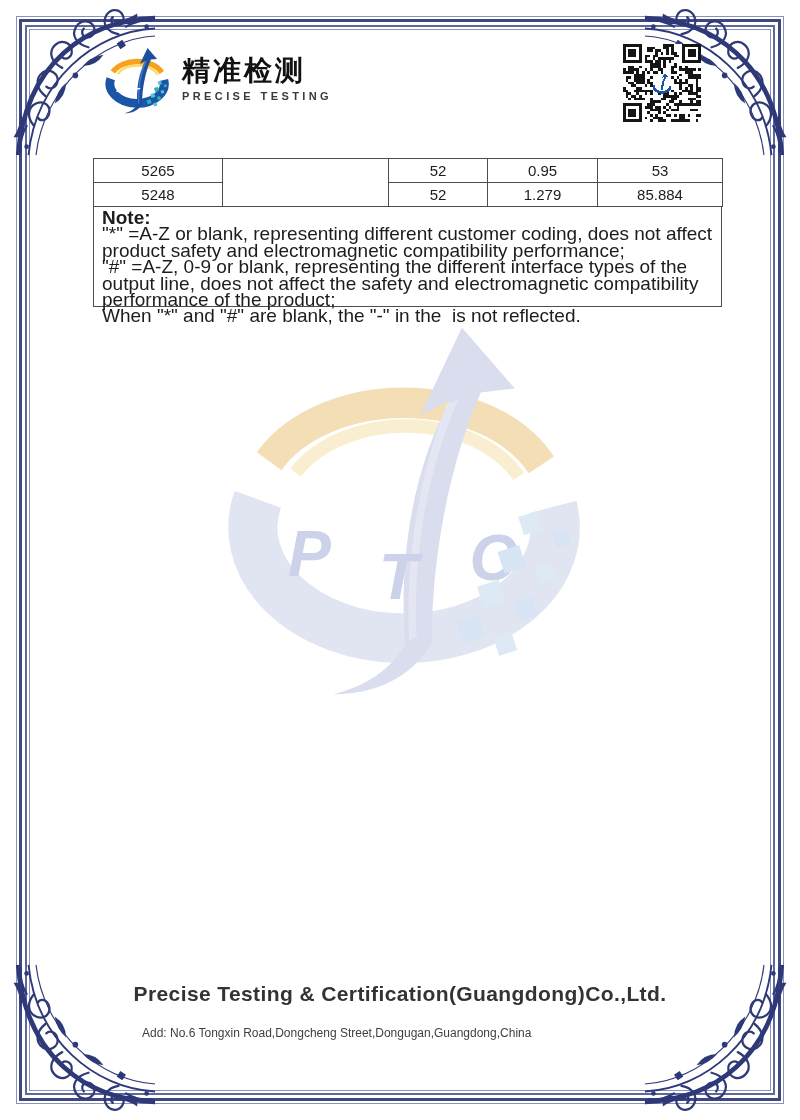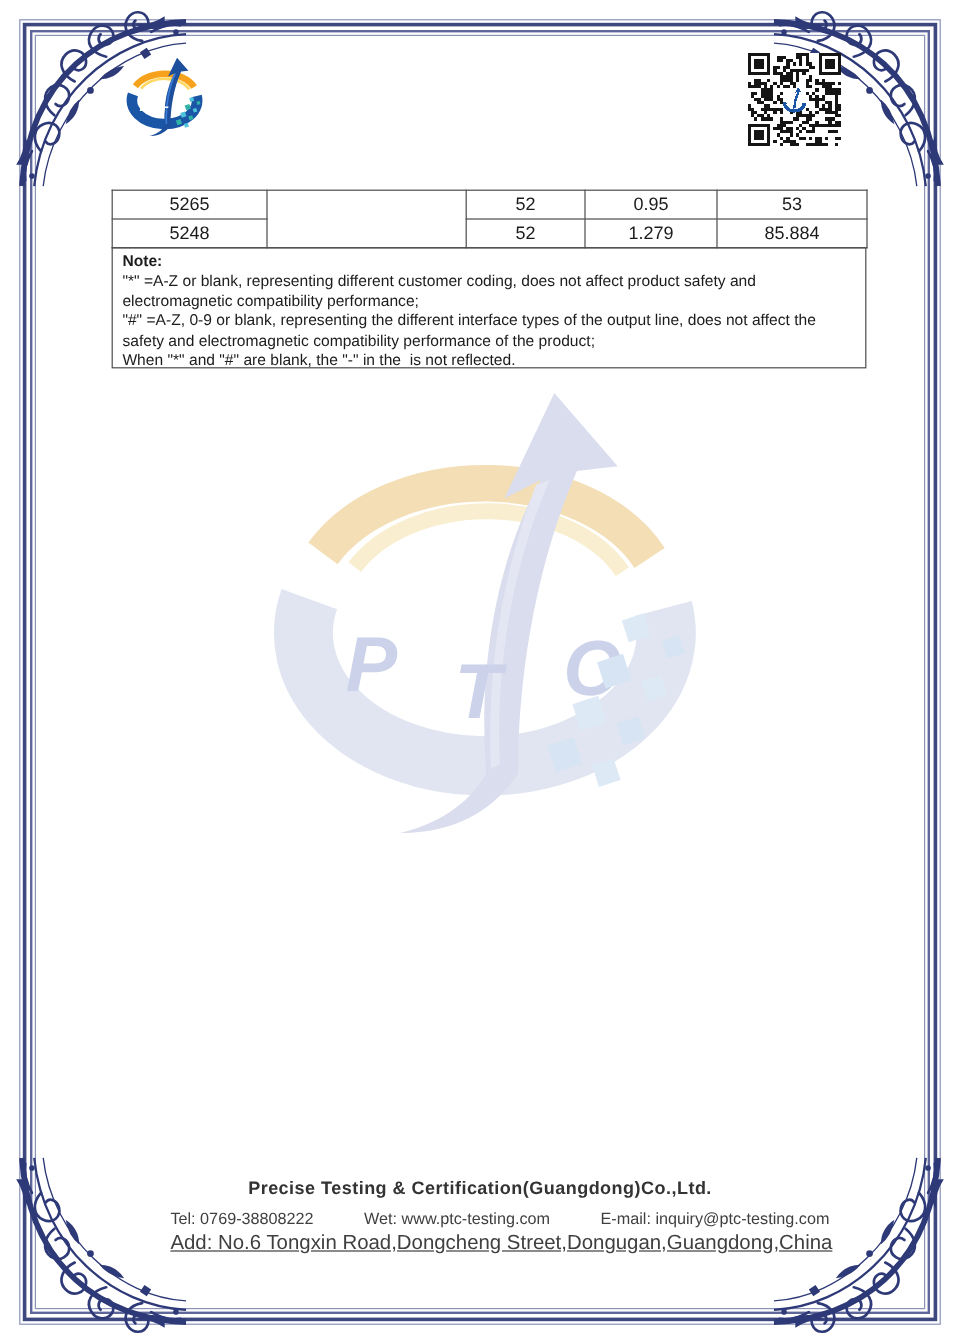--- a/index.html
+++ b/index.html
@@ -40,35 +40,35 @@
   
   .qr{position:absolute;left:623px;top:44px;width:78px;height:78px;}
 
   
   table.results{position:absolute;left:93px;top:158px;width:629px;border-collapse:collapse;
                 font-size:15px;text-align:center;table-layout:fixed;}
   table.results td{border:1px solid var(--tbl-border);height:24px;padding:0 4px;}
 
   
   .note{position:absolute;left:93px;top:206px;width:629px;height:101px;
-        border:1px solid var(--tbl-border);padding:3px 8px 0 8px;font-size:13px;line-height:16.4px;}
+        border:1px solid var(--tbl-border);padding:3px 8px 0 8px;font-size:19px;line-height:16.4px;}
   .note-title{font-weight:bold;}
   .note p{white-space:pre-wrap;}
 
   
   .watermark{position:absolute;left:220px;top:316px;width:378px;height:382px;opacity:.95;}
 
   
   .footer-company{position:absolute;left:0;top:982px;width:800px;text-align:center;
-                  font-size:15px;font-weight:600;letter-spacing:.4px;color:#333;}
+                  font-size:21px;font-weight:600;letter-spacing:.4px;color:#333;}
   .footer-contact{position:absolute;left:142px;top:1008px;font-size:13.5px;color:#3f3f3f;
                   display:flex;}
   .footer-contact span{margin-right:42px;}
   .footer-contact span:last-child{margin-right:0;}
-  .footer-address{position:absolute;left:142px;top:1026px;font-size:17px;color:#3f3f3f;text-decoration:underline;}
+  .footer-address{position:absolute;left:142px;top:1026px;font-size:12px;color:#3f3f3f;}
 
   svg text{font-family:"Liberation Sans", sans-serif;}
 </style>
 </head>
 <body>
 
 <div class="page">
 
   <svg width="0" height="0" style="position:absolute" aria-hidden="true">
     <defs>
@@ -142,20 +142,24 @@
   <svg class="corner corner-bl">
       <use href="#flourish"></use>
     </svg>
   <svg class="corner corner-br">
       <use href="#flourish"></use>
     </svg>
 
   <svg class="logo-mark logo-vivid" viewBox="0 0 100 100">
     <use href="#ptc-mark"></use>
   </svg>
+  <div class="logo-text">
+    <div class="logo-cn">精准检测</div>
+    <div class="logo-en">PRECISE TESTING</div>
+  </div>
 
   <svg class="qr" viewBox="0 0 29 29" shape-rendering="crispEdges">
     <rect x="0" y="0" width="29" height="29" fill="#ffffff"></rect>
     <path id="qr-modules" fill="#151515" d="M15,0h1v1h-1zM16,0h1v1h-1zM17,0h1v1h-1zM18,0h1v1h-1zM9,1h1v1h-1zM10,1h1v1h-1zM11,1h1v1h-1zM15,1h1v1h-1zM16,1h1v1h-1zM18,1h1v1h-1zM9,2h1v1h-1zM10,2h1v1h-1zM12,2h1v1h-1zM13,2h1v1h-1zM16,2h1v1h-1zM18,2h1v1h-1zM12,3h1v1h-1zM14,3h1v1h-1zM16,3h1v1h-1zM18,3h1v1h-1zM19,3h1v1h-1zM8,4h1v1h-1zM9,4h1v1h-1zM11,4h1v1h-1zM12,4h1v1h-1zM19,4h1v1h-1zM20,4h1v1h-1zM8,5h1v1h-1zM11,5h1v1h-1zM13,5h1v1h-1zM14,5h1v1h-1zM15,5h1v1h-1zM16,5h1v1h-1zM17,5h1v1h-1zM18,5h1v1h-1zM8,6h1v1h-1zM9,6h1v1h-1zM10,6h1v1h-1zM12,6h1v1h-1zM13,6h1v1h-1zM15,6h1v1h-1zM17,6h1v1h-1zM10,7h1v1h-1zM11,7h1v1h-1zM12,7h1v1h-1zM13,7h1v1h-1zM15,7h1v1h-1zM19,7h1v1h-1zM2,8h1v1h-1zM3,8h1v1h-1zM6,8h1v1h-1zM10,8h1v1h-1zM11,8h1v1h-1zM12,8h1v1h-1zM13,8h1v1h-1zM15,8h1v1h-1zM18,8h1v1h-1zM19,8h1v1h-1zM21,8h1v1h-1zM23,8h1v1h-1zM0,9h1v1h-1zM2,9h1v1h-1zM3,9h1v1h-1zM4,9h1v1h-1zM5,9h1v1h-1zM8,9h1v1h-1zM10,9h1v1h-1zM13,9h1v1h-1zM14,9h1v1h-1zM18,9h1v1h-1zM21,9h1v1h-1zM22,9h1v1h-1zM23,9h1v1h-1zM24,9h1v1h-1zM25,9h1v1h-1zM26,9h1v1h-1zM28,9h1v1h-1zM0,10h1v1h-1zM1,10h1v1h-1zM2,10h1v1h-1zM3,10h1v1h-1zM5,10h1v1h-1zM7,10h1v1h-1zM9,10h1v1h-1zM11,10h1v1h-1zM12,10h1v1h-1zM14,10h1v1h-1zM18,10h1v1h-1zM19,10h1v1h-1zM23,10h1v1h-1zM24,10h1v1h-1zM25,10h1v1h-1zM4,11h1v1h-1zM5,11h1v1h-1zM6,11h1v1h-1zM7,11h1v1h-1zM21,11h1v1h-1zM24,11h1v1h-1zM25,11h1v1h-1zM26,11h1v1h-1zM27,11h1v1h-1zM28,11h1v1h-1zM1,12h1v1h-1zM2,12h1v1h-1zM4,12h1v1h-1zM5,12h1v1h-1zM6,12h1v1h-1zM7,12h1v1h-1zM10,12h1v1h-1zM18,12h1v1h-1zM20,12h1v1h-1zM24,12h1v1h-1zM25,12h1v1h-1zM26,12h1v1h-1zM27,12h1v1h-1zM28,12h1v1h-1zM1,13h1v1h-1zM4,13h1v1h-1zM5,13h1v1h-1zM6,13h1v1h-1zM7,13h1v1h-1zM9,13h1v1h-1zM19,13h1v1h-1zM21,13h1v1h-1zM23,13h1v1h-1zM27,13h1v1h-1zM2,14h1v1h-1zM3,14h1v1h-1zM5,14h1v1h-1zM6,14h1v1h-1zM7,14h1v1h-1zM9,14h1v1h-1zM10,14h1v1h-1zM19,14h1v1h-1zM20,14h1v1h-1zM21,14h1v1h-1zM22,14h1v1h-1zM23,14h1v1h-1zM27,14h1v1h-1zM3,15h1v1h-1zM4,15h1v1h-1zM8,15h1v1h-1zM10,15h1v1h-1zM21,15h1v1h-1zM24,15h1v1h-1zM25,15h1v1h-1zM27,15h1v1h-1zM0,16h1v1h-1zM5,16h1v1h-1zM6,16h1v1h-1zM21,16h1v1h-1zM23,16h1v1h-1zM25,16h1v1h-1zM27,16h1v1h-1zM28,16h1v1h-1zM0,17h1v1h-1zM1,17h1v1h-1zM4,17h1v1h-1zM5,17h1v1h-1zM6,17h1v1h-1zM7,17h1v1h-1zM8,17h1v1h-1zM9,17h1v1h-1zM10,17h1v1h-1zM18,17h1v1h-1zM22,17h1v1h-1zM23,17h1v1h-1zM24,17h1v1h-1zM25,17h1v1h-1zM27,17h1v1h-1zM28,17h1v1h-1zM1,18h1v1h-1zM2,18h1v1h-1zM5,18h1v1h-1zM8,18h1v1h-1zM10,18h1v1h-1zM13,18h1v1h-1zM15,18h1v1h-1zM16,18h1v1h-1zM19,18h1v1h-1zM21,18h1v1h-1zM24,18h1v1h-1zM25,18h1v1h-1zM26,18h1v1h-1zM27,18h1v1h-1zM1,19h1v1h-1zM3,19h1v1h-1zM4,19h1v1h-1zM6,19h1v1h-1zM15,19h1v1h-1zM16,19h1v1h-1zM17,19h1v1h-1zM18,19h1v1h-1zM19,19h1v1h-1zM20,19h1v1h-1zM27,19h1v1h-1zM28,19h1v1h-1zM2,20h1v1h-1zM4,20h1v1h-1zM5,20h1v1h-1zM6,20h1v1h-1zM7,20h1v1h-1zM10,20h1v1h-1zM14,20h1v1h-1zM15,20h1v1h-1zM18,20h1v1h-1zM19,20h1v1h-1zM24,20h1v1h-1zM25,20h1v1h-1zM26,20h1v1h-1zM10,21h1v1h-1zM11,21h1v1h-1zM12,21h1v1h-1zM13,21h1v1h-1zM17,21h1v1h-1zM18,21h1v1h-1zM21,21h1v1h-1zM25,21h1v1h-1zM27,21h1v1h-1zM28,21h1v1h-1zM9,22h1v1h-1zM10,22h1v1h-1zM11,22h1v1h-1zM16,22h1v1h-1zM19,22h1v1h-1zM20,22h1v1h-1zM21,22h1v1h-1zM22,22h1v1h-1zM23,22h1v1h-1zM24,22h1v1h-1zM25,22h1v1h-1zM26,22h1v1h-1zM27,22h1v1h-1zM28,22h1v1h-1zM8,23h1v1h-1zM9,23h1v1h-1zM10,23h1v1h-1zM12,23h1v1h-1zM13,23h1v1h-1zM15,23h1v1h-1zM17,23h1v1h-1zM20,23h1v1h-1zM10,24h1v1h-1zM11,24h1v1h-1zM12,24h1v1h-1zM13,24h1v1h-1zM16,24h1v1h-1zM18,24h1v1h-1zM19,24h1v1h-1zM20,24h1v1h-1zM25,24h1v1h-1zM26,24h1v1h-1zM27,24h1v1h-1zM9,25h1v1h-1zM13,25h1v1h-1zM15,25h1v1h-1zM10,26h1v1h-1zM12,26h1v1h-1zM16,26h1v1h-1zM17,26h1v1h-1zM19,26h1v1h-1zM21,26h1v1h-1zM22,26h1v1h-1zM24,26h1v1h-1zM27,26h1v1h-1zM28,26h1v1h-1zM8,27h1v1h-1zM11,27h1v1h-1zM12,27h1v1h-1zM13,27h1v1h-1zM14,27h1v1h-1zM21,27h1v1h-1zM22,27h1v1h-1zM10,28h1v1h-1zM13,28h1v1h-1zM14,28h1v1h-1zM15,28h1v1h-1zM18,28h1v1h-1zM19,28h1v1h-1zM20,28h1v1h-1zM21,28h1v1h-1zM22,28h1v1h-1zM23,28h1v1h-1zM24,28h1v1h-1zM27,28h1v1h-1z"></path>
 
     <g fill="none" stroke="#151515">
       <rect x="0.5" y="0.5" width="6" height="6" stroke-width="1"></rect>
       <rect x="22.5" y="0.5" width="6" height="6" stroke-width="1"></rect>
       <rect x="0.5" y="22.5" width="6" height="6" stroke-width="1"></rect>
     </g>
@@ -202,20 +206,15 @@
     <p>"*" =A-Z or blank, representing different customer coding, does not affect product safety and electromagnetic compatibility performance;</p>
     <p>"#" =A-Z, 0-9 or blank, representing the different interface types of the output line, does not affect the safety and electromagnetic compatibility performance of the product;</p>
     <p>When "*" and "#" are blank, the "-" in the  is not reflected.</p>
   </div>
 
   <svg class="watermark logo-pale" viewBox="0 0 100 100" preserveAspectRatio="none">
     <use href="#ptc-mark"></use>
   </svg>
 
   <div class="footer-company">Precise Testing &amp; Certification(Guangdong)Co.,Ltd.</div>
-  <div class="footer-contact">
-    <span>Tel: 0769-38808222</span>
-    <span>Wet: www.ptc-testing.com</span>
-    <span>E-mail: inquiry@ptc-testing.com</span>
-  </div>
   <div class="footer-address">Add: No.6 Tongxin Road,Dongcheng Street,Dongugan,Guangdong,China</div>
 
 </div>
 
 </body></html>

